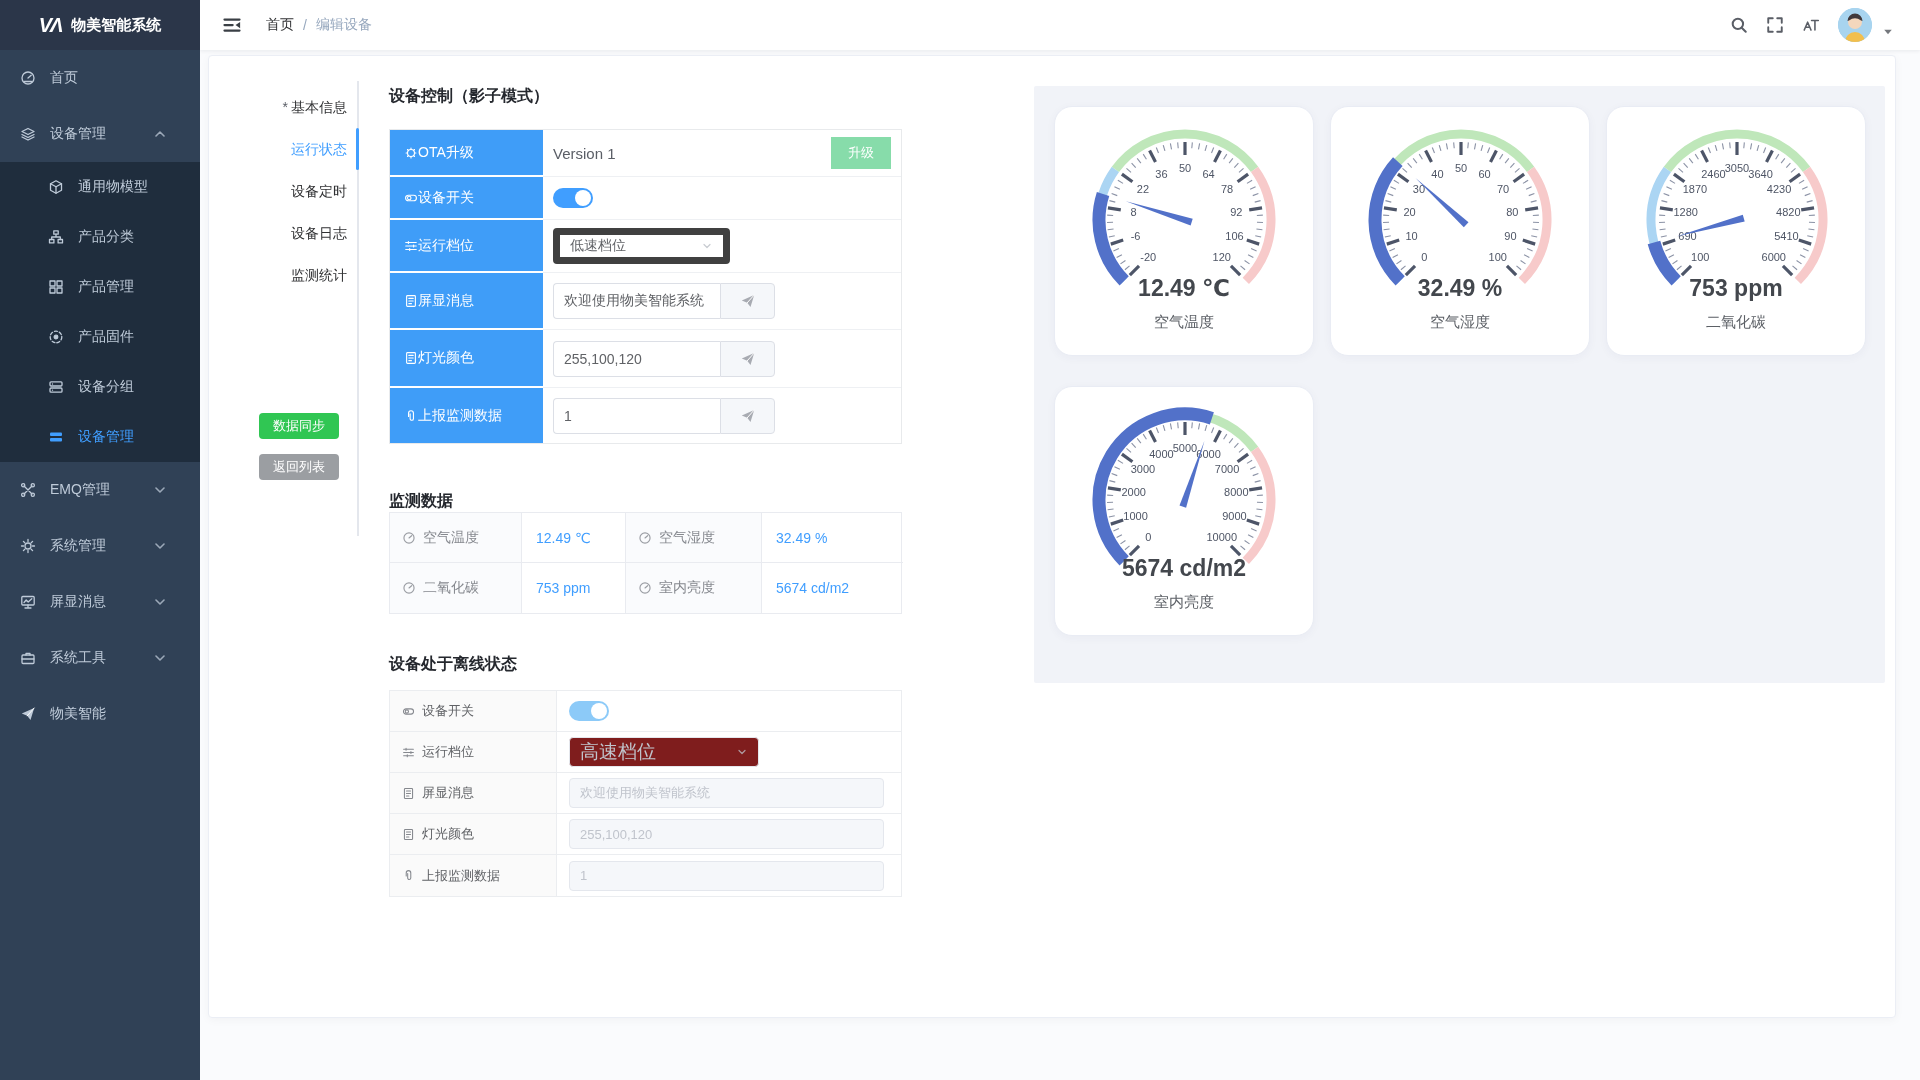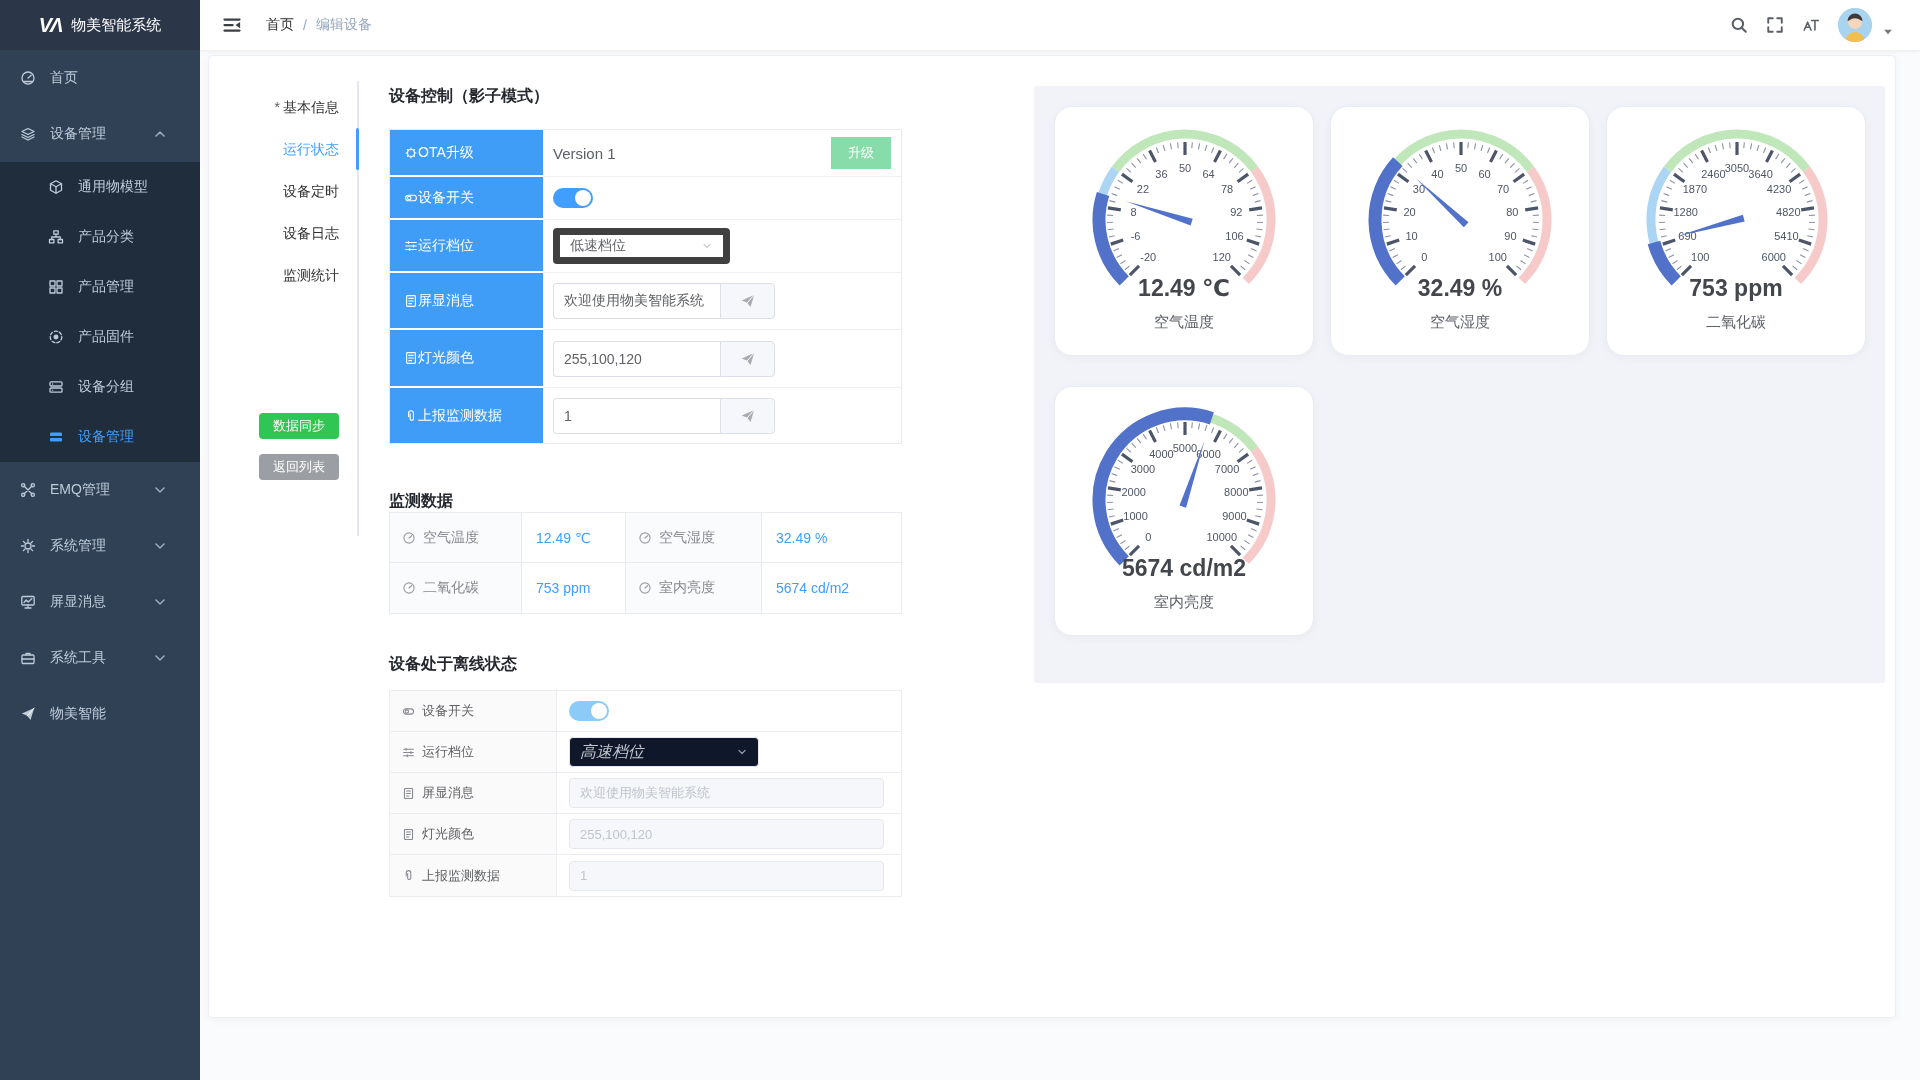--- a/index.html
+++ b/index.html
@@ -4,21 +4,21 @@
 <style>
   * { margin:0; padding:0; box-sizing:border-box; }
   html,body { width:1920px; height:1080px; overflow:hidden; }
   body { font-family:"Liberation Sans","DejaVu Sans",sans-serif; background:#fafbfd; color:#303133; }
   .app { position:relative; width:1920px; height:844px; }
 
   
   .sidebar { position:absolute; left:0; top:0; width:200px; height:1080px; background:#304156; z-index:5; }
   .logo { height:50px; display:flex; align-items:center; justify-content:center; gap:10px; background:#2b3649; cursor:pointer; }
   .logo-mark { color:#fff; font-weight:bold; font-style:italic; font-size:20px; letter-spacing:-2px; }
-  .logo-title { color:#fff; font-size:15px; font-weight:normal; }
+  .logo-title { color:#fff; font-size:15px; font-weight:bold; }
   .s-item { height:56px; display:flex; align-items:center; padding:0 18px 0 20px; color:#bfcbd9; font-size:14px; cursor:pointer; position:relative; }
   .s-item .icon { width:16px; height:16px; margin-right:14px; flex:0 0 16px; }
   .s-item .grow { flex:1; }
   .s-sub { background:#1f2d3d; }
   .s-sub .s-item { height:50px; padding-left:48px; }
   .s-item.active { color:#409eff; }
   .chev { width:12px; height:12px; opacity:.75; }
   .icon svg { width:100%; height:100%; display:block; }
 
   
@@ -34,21 +34,21 @@
   .avatar { width:34px; height:34px; border-radius:50%; overflow:hidden; cursor:pointer; background:#9fd0ee; }
   .avatar svg { width:100%; height:100%; display:block; }
   .caret { width:12px; height:12px; color:#75787d; margin:14px 0 0 -8px; cursor:pointer; }
 
   
   .card { position:absolute; left:208px; top:55px; width:1688px; height:963px; background:#fff;
           border:1px solid #ebeef5; border-radius:4px; box-shadow:0 2px 10px rgba(0,0,0,.04); }
 
   
   .tabs { position:absolute; left:30px; top:30px; width:118px; }
-  .tab { height:42px; line-height:42px; text-align:right; padding-right:18px; font-size:14px; color:#303133; cursor:pointer; white-space:nowrap; }
+  .tab { height:42px; line-height:42px; text-align:right; padding-right:10px; font-size:14px; color:#303133; cursor:pointer; white-space:nowrap; }
   .tab.active { color:#409eff; }
   .tab .req { color:#5a5e66; margin-right:3px; }
   .tab-divider { position:absolute; left:148px; top:25px; width:2px; height:455px; background:#e4e7ed; }
   .tab-bar { position:absolute; left:147px; top:72px; width:3px; height:42px; background:#409eff; border-radius:2px; }
 
   .btn { display:block; border:none; border-radius:4px; color:#fff; font-size:13px; width:80px; height:26px; cursor:pointer; font-family:inherit; }
   .btn-sync { position:absolute; left:50px; top:357px; background:#30c653; }
   .btn-back { position:absolute; left:50px; top:398px; background:#9b9ea2; }
 
   
@@ -93,22 +93,22 @@
   .mon-v { color:#409eff; padding-left:14px; }
 
   
   .off { position:absolute; top:634px; width:513px; border:1px solid #ebedf0; }
   .off-row { display:flex; border-bottom:1px solid #ebedf0; height:41px; }
   .off-row:last-child { border-bottom:none; }
   .off-l { width:167px; flex:0 0 167px; background:#fafafa; color:#606266; font-size:13px; display:flex;
            align-items:center; gap:7px; padding-left:12px; border-right:1px solid #ebedf0; }
   .off-l .icon { width:13px; height:13px; color:#85888e; }
   .off-v { flex:1; display:flex; align-items:center; padding-left:12px; }
-  .dsel { width:190px; height:30px; background:#0f172a; border:1px solid #e4e7ed; border-radius:4px; display:flex;
-          align-items:center; padding:0 10px; font-size:16px; color:#c0c4cc; cursor:not-allowed;font-style:italic; }
+  .dsel { width:190px; height:30px; background:#7f1d1d; border:1px solid #e4e7ed; border-radius:4px; display:flex;
+          align-items:center; padding:0 10px; font-size:19px; color:#c0c4cc; cursor:not-allowed; }
   .dinp { width:315px; height:30px; background:#f5f7fa; border:1px solid #e4e7ed; border-radius:4px;
           padding:0 10px; font-size:13px; color:#c0c4cc; font-family:inherit; cursor:not-allowed; }
 
   
   .gpanel { position:absolute; left:825px; top:30px; width:851px; height:597px; background:#f1f3f8; border-radius:2px; }
   .gcard { position:absolute; width:260px; height:250px; background:#fff; border:1px solid #e9ecf4; border-radius:18px;
            box-shadow:0 2px 10px rgba(40,60,110,.04); }
   .gcard svg.gauge { position:absolute; left:20px; top:10px; }
   .gval { position:absolute; left:0; top:168px; width:100%; text-align:center; font-size:23px; font-weight:bold; color:#43474d; }
   .gname { position:absolute; left:0; top:206px; width:100%; text-align:center; font-size:15px; color:#5c6066; }

